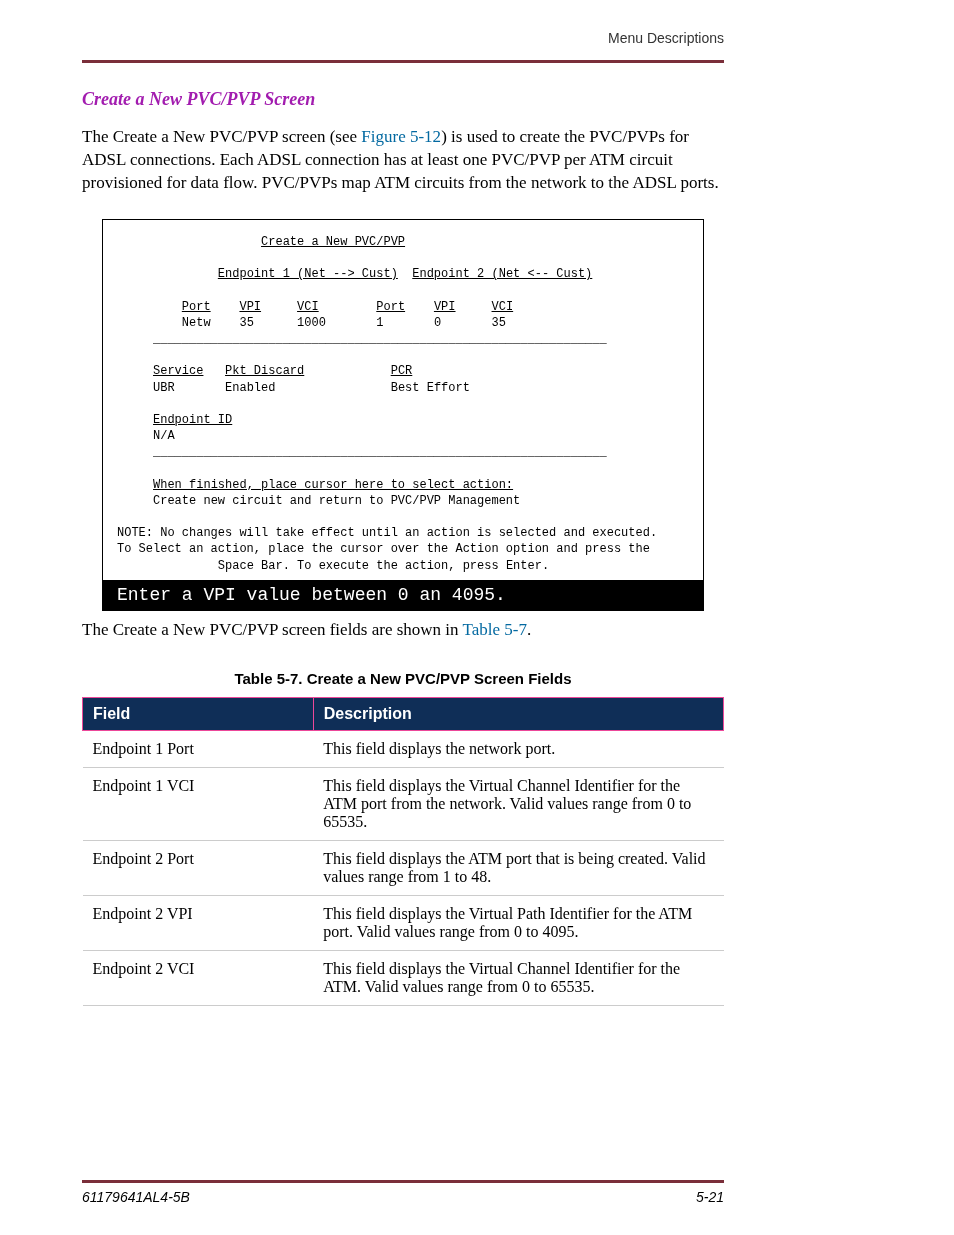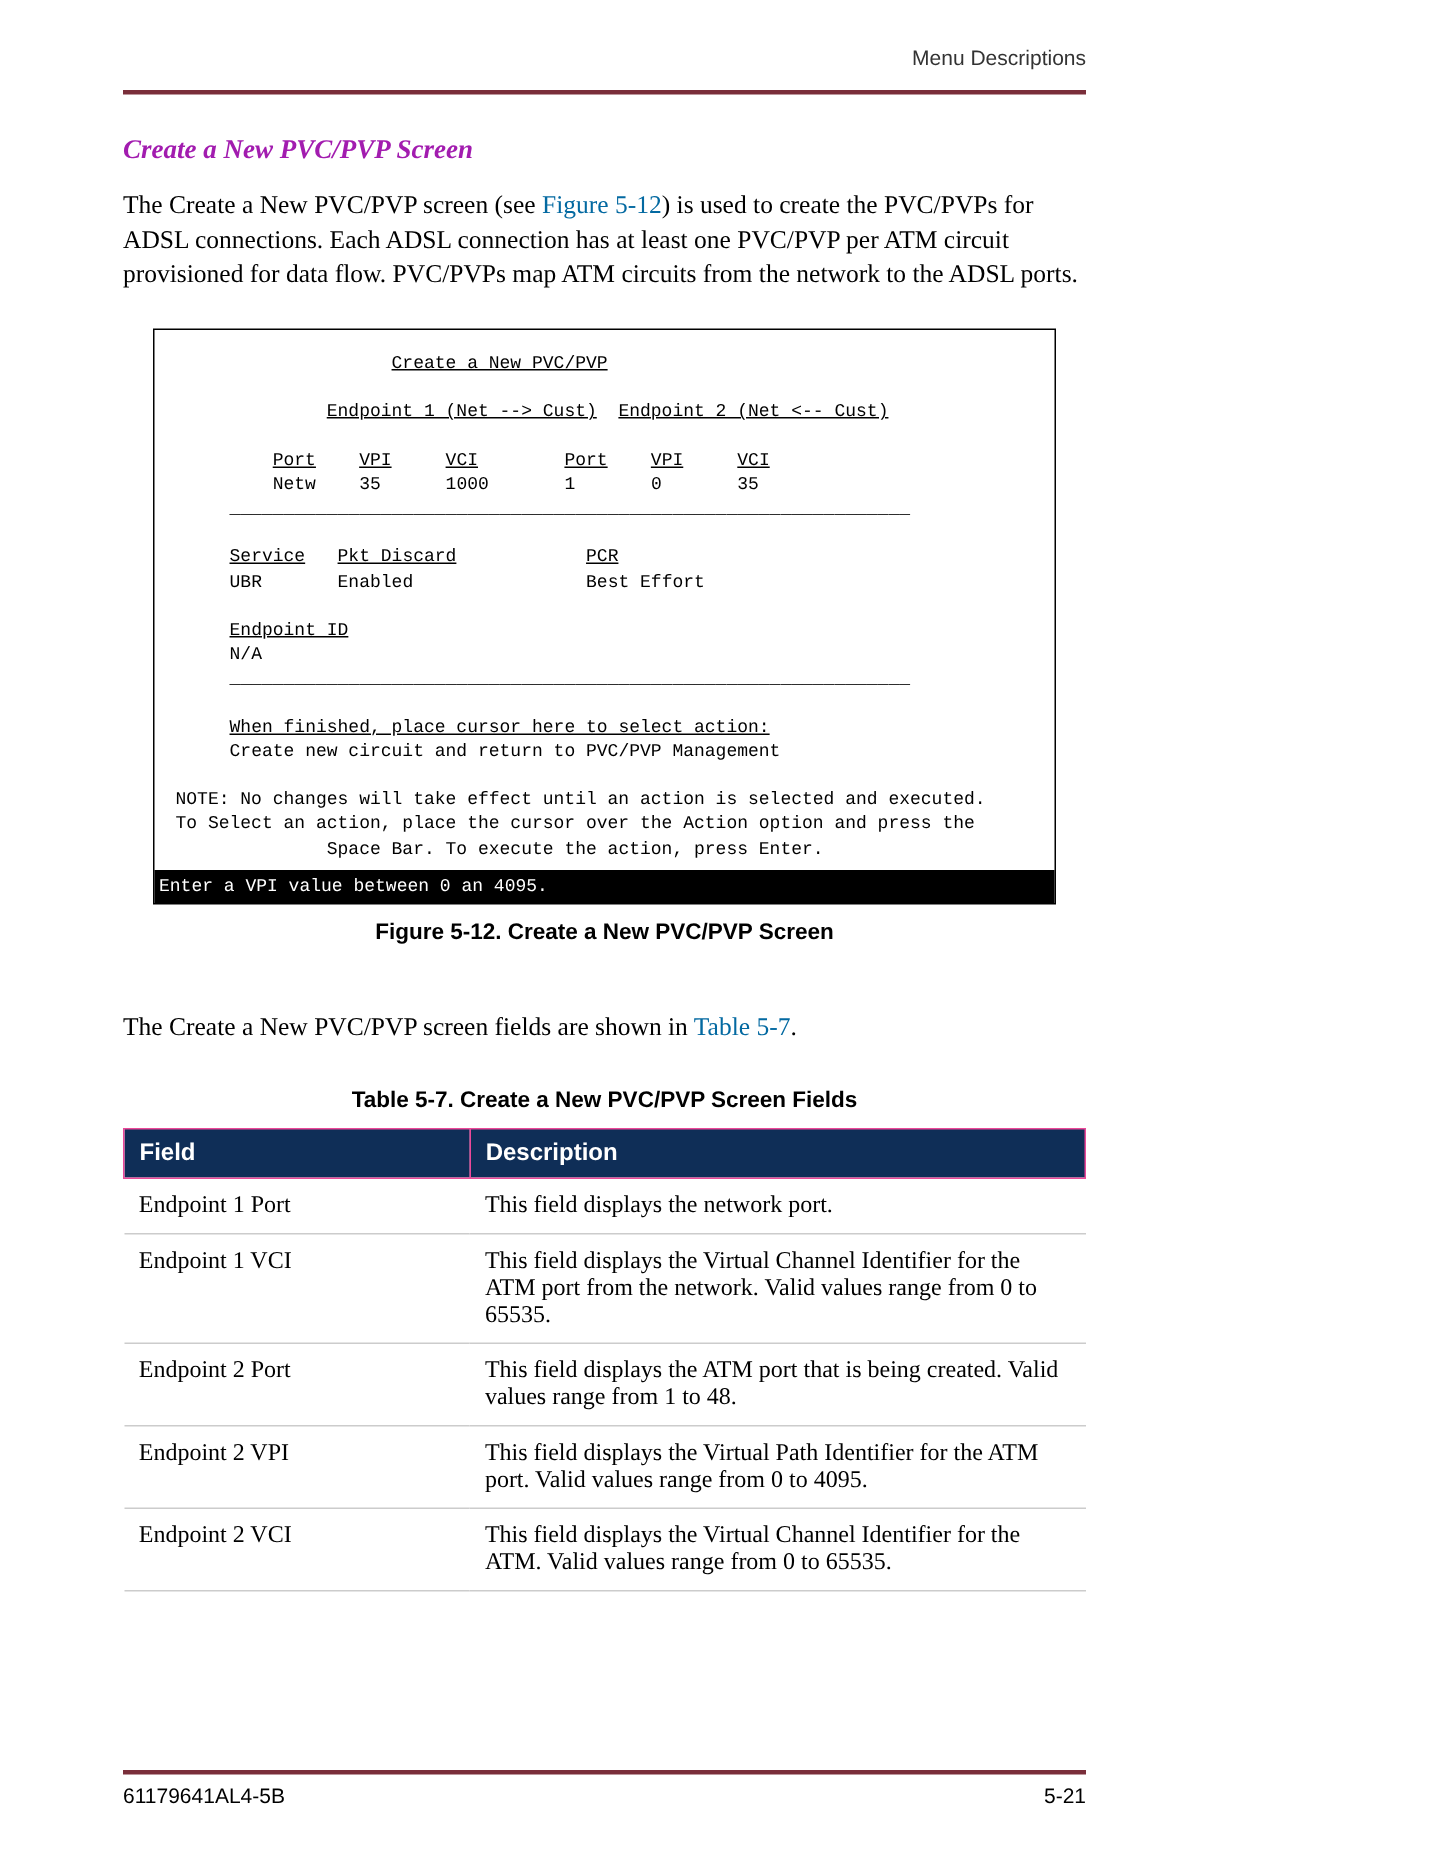--- a/index.html
+++ b/index.html
@@ -58,23 +58,23 @@
     line-height: 1.35;
   }
   .term-body {
     padding: 14px 14px 6px 14px;
     white-space: pre;
   }
   .u { text-decoration: underline; }
   .term-status {
     background: #000;
     color: #fff;
-    padding: 3px 3px;
+    padding: 3px 14px;
     font-family: "Courier New", monospace;
-    font-size: 12px;
+    font-size: 18px;
   }
   .fig-caption {
     text-align: center;
     font-family: Arial, Helvetica, sans-serif;
     font-weight: bold;
     font-size: 15px;
     margin: 10px 0 44px 0;
   }
   .tbl-caption {
     text-align: center;
@@ -102,20 +102,21 @@
     vertical-align: top;
     border-bottom: 1px solid #ccc;
     font-family: "Bookman Old Style", "Century Schoolbook", Georgia, serif;
   }
   .col-field { width: 36%; }
   .footer {
     position: absolute;
     left: 82px;
     right: 78px;
     bottom: 30px;
+    font-style: italic;
   }
   .footer-rule {
     border: none;
     border-top: 3px solid #7a2e3a;
     margin: 0 0 6px 0;
   }
   .footer-row {
     display: flex;
     justify-content: space-between;
     font-family: Arial, Helvetica, sans-serif;
@@ -156,21 +157,20 @@
      <span class="u">When finished, place cursor here to select action:</span>
      <span>Create new circuit and return to PVC/PVP Management</span>
 
 <span>NOTE: No changes will take effect until an action is selected and executed.</span>
 <span>To Select an action, place the cursor over the Action option and press the</span>
               <span>Space Bar. To execute the action, press Enter.</span>
 </div>
     <div class="term-status">Enter a VPI value between 0 an 4095.</div>
   </div>
 
-  <div class="fig-caption">Figure 5-12.  Create a New PVC/PVP Screen</div>
 
   <div class="body-p">
     <span>The Create a New PVC/PVP screen fields are shown in </span><span class="fig-ref">Table 5-7</span><span>.</span>
   </div>
 
   <div class="tbl-caption">Table 5-7.  Create a New PVC/PVP Screen Fields</div>
 
   <table class="fields">
     <thead>
       <tr>

